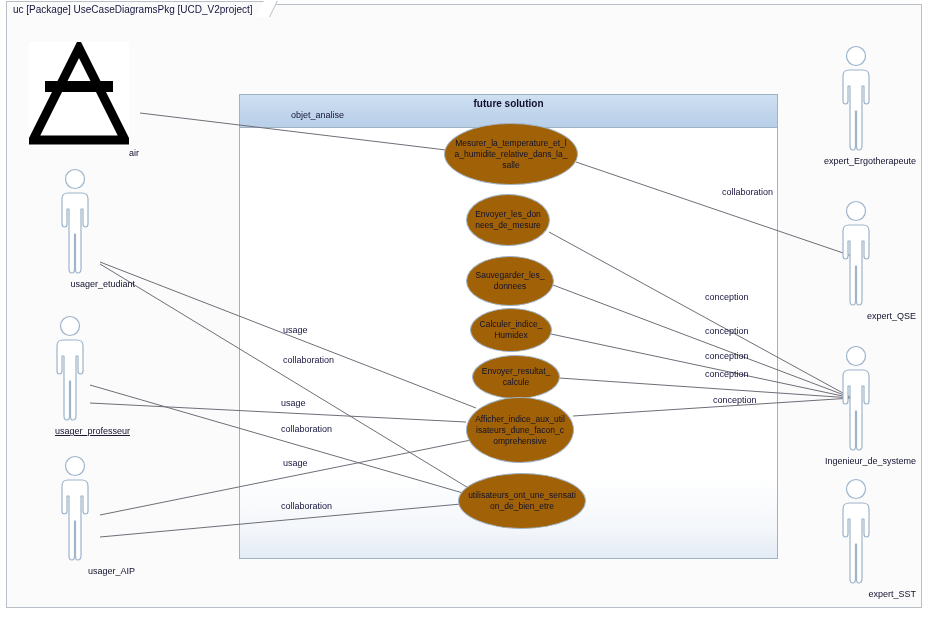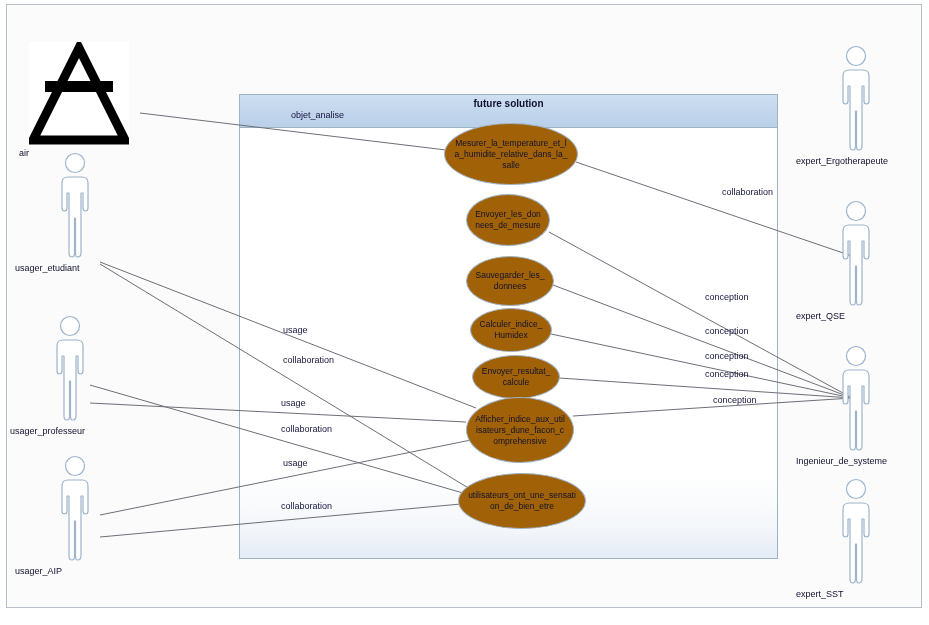--- a/index.html
+++ b/index.html
@@ -58,40 +58,41 @@
     background:#a16207;
     display:flex;align-items:center;justify-content:center;
     text-align:center;
     font-size:8.5px;line-height:11px;color:#10102e;
     box-sizing:border-box;
     padding:2px 8px;
     word-break:break-all;
   }
 
   
-  .actor{position:absolute;z-index:4;width:120px;text-align:left;}
+  .actor{position:absolute;z-index:4;width:120px;text-align:right;}
   .actor .glyph{display:block;margin:0 auto;}
   .actor .nm{
     display:block;margin-top:1px;font-size:9px;line-height:11px;
     color:#10102e;white-space:nowrap;
   }
   .actor.air .nm{margin-top:2px;}
 
   
   .elabel{
     position:absolute;z-index:5;font-size:9px;line-height:10px;
     color:#14143c;white-space:nowrap;background:transparent;
   }
 </style>
 </head>
 <body>
 
 <div id="root">
 
   <div class="frame"></div>
+  <div class="frame-tab">uc [Package] UseCaseDiagramsPkg [UCD_V2project]</div>
 
   <div class="system">
     <div class="system-title">future solution</div>
   </div>
 
   <svg id="wires" viewBox="0 0 929 625">
       <line x1="140" y1="113" x2="446" y2="150" stroke="#6e6e78"></line>
       <line x1="576" y1="162" x2="852" y2="256" stroke="#6e6e78"></line>
       <line x1="549" y1="232" x2="852" y2="398" stroke="#6e6e78"></line>
       <line x1="553" y1="285" x2="852" y2="398" stroke="#6e6e78"></line>
@@ -131,28 +132,28 @@
     </div>
   <div id="actor-layer">
       <div class="actor air" style="left: 19px; top: 42px;">
         <svg class="glyph" width="100" height="104" viewBox="0 0 100 104">
           <rect x="0" y="0" width="100" height="104" fill="#ffffff"></rect>
           <path d="M50 6 L96 98 L4 98 Z" fill="none" stroke="#000" stroke-width="9" stroke-linejoin="miter"></path>
           <rect x="16" y="39" width="68" height="11" fill="#000"></rect>
         </svg>
         <span class="nm">air</span>
       </div>
-      <div class="actor" style="left: 15px; top: 152px;">
+      <div class="actor" style="left: 15px; top: 168px;">
         <svg class="glyph" width="50" height="110" viewBox="0 0 50 110">
           <circle cx="25" cy="11" r="9.5" fill="#fff" stroke="#9db4cb" stroke-width="1.2"></circle>
           <path d="M12 31 Q12 25 18 25 L32 25 Q38 25 38 31 L38 56 Q38 59 35.5 59 Q33 59 33 56 L33 41 L31 41 L31 101 Q31 105 27.5 105 Q25.5 105 25.5 101 L25.5 66 L24.5 66 L24.5 101 Q24.5 105 22 105 Q19 105 19 101 L19 41 L17 41 L17 56 Q17 59 14.5 59 Q12 59 12 56 Z" fill="#fff" stroke="#9db4cb" stroke-width="1.2" stroke-linejoin="round"></path>
         </svg>
         <span class="nm">usager_etudiant</span>
       </div>
-      <div class="actor" style="left: 10px; top: 315px;">
+      <div class="actor" style="left: 10px; top: 315px; text-decoration: underline;">
         <svg class="glyph" width="50" height="110" viewBox="0 0 50 110">
           <circle cx="25" cy="11" r="9.5" fill="#fff" stroke="#9db4cb" stroke-width="1.2"></circle>
           <path d="M12 31 Q12 25 18 25 L32 25 Q38 25 38 31 L38 56 Q38 59 35.5 59 Q33 59 33 56 L33 41 L31 41 L31 101 Q31 105 27.5 105 Q25.5 105 25.5 101 L25.5 66 L24.5 66 L24.5 101 Q24.5 105 22 105 Q19 105 19 101 L19 41 L17 41 L17 56 Q17 59 14.5 59 Q12 59 12 56 Z" fill="#fff" stroke="#9db4cb" stroke-width="1.2" stroke-linejoin="round"></path>
         </svg>
         <span class="nm">usager_professeur</span>
       </div>
       <div class="actor" style="left: 15px; top: 455px;">
         <svg class="glyph" width="50" height="110" viewBox="0 0 50 110">
           <circle cx="25" cy="11" r="9.5" fill="#fff" stroke="#9db4cb" stroke-width="1.2"></circle>
           <path d="M12 31 Q12 25 18 25 L32 25 Q38 25 38 31 L38 56 Q38 59 35.5 59 Q33 59 33 56 L33 41 L31 41 L31 101 Q31 105 27.5 105 Q25.5 105 25.5 101 L25.5 66 L24.5 66 L24.5 101 Q24.5 105 22 105 Q19 105 19 101 L19 41 L17 41 L17 56 Q17 59 14.5 59 Q12 59 12 56 Z" fill="#fff" stroke="#9db4cb" stroke-width="1.2" stroke-linejoin="round"></path>

